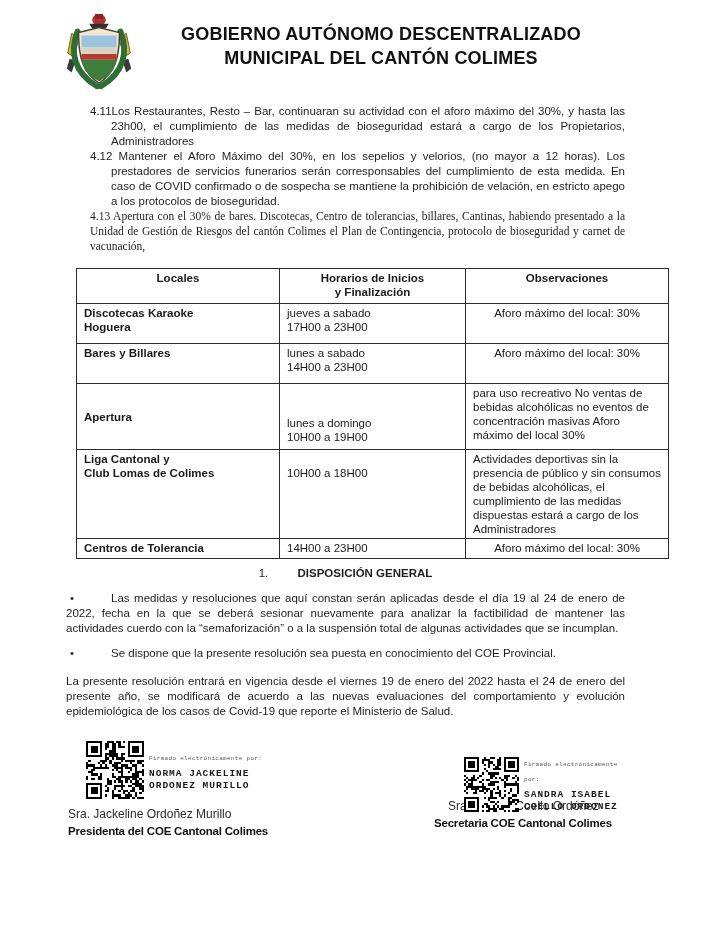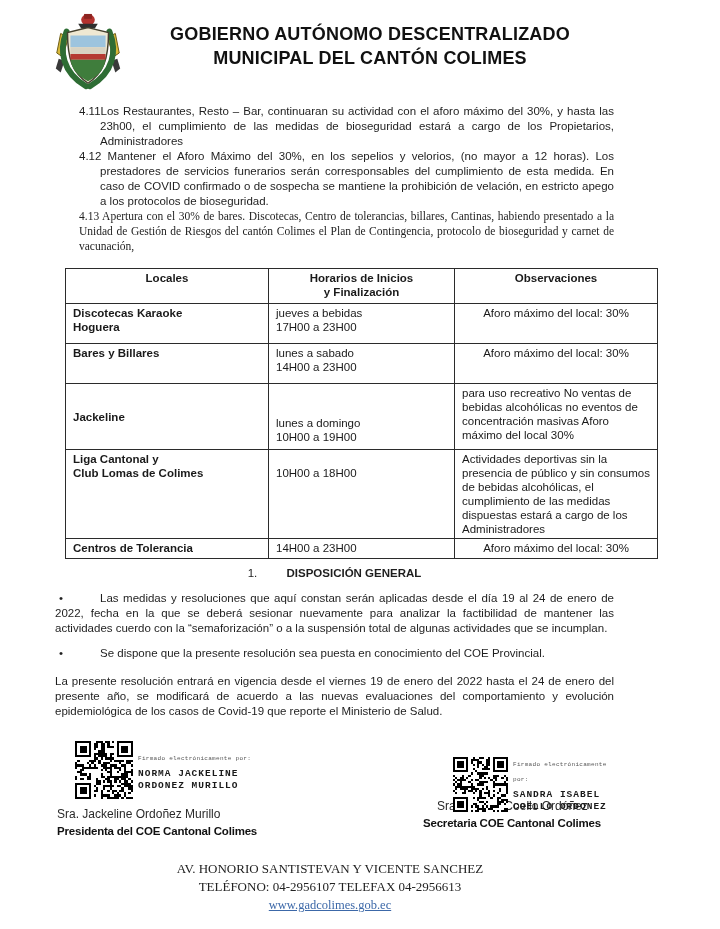--- a/index.html
+++ b/index.html
@@ -3,20 +3,21 @@
 <meta charset="utf-8">
 <style>
   html,body { margin:0; padding:0; background:#ffffff; }
   .page {
     position:relative;
     width:660px; height:929px;
     background:#ffffff;
     font-family:"Liberation Sans","DejaVu Sans",sans-serif;
     color:#1c1c1c;
     overflow:hidden;
+    padding-left:11px;
   }
   
   .header { display:flex; align-items:flex-start; padding:12px 48px 0 48px; }
   .logo { width:80px; height:82px; flex:0 0 auto; }
   .titles { flex:1; text-align:center; padding-top:10px; }
   .titles .t {
     font-weight:bold; font-size:18px; line-height:24px; letter-spacing:0.2px; color:#111;
   }
   
   .bodytext { padding:10px 46px 0 55px; font-size:11.5px; line-height:15px; color:#1e1e1e; }
@@ -128,32 +129,32 @@
             <th>Locales</th>
             <th>Horarios de Inicios
 y Finalización</th>
             <th>Observaciones</th>
           </tr>
       </thead>
       <tbody>
           <tr>
             <td>Discotecas Karaoke
 Hoguera</td>
-            <td>jueves a bebidas
+            <td>jueves a sabado
 17H00 a 23H00</td>
             <td>Aforo máximo del local: 30%</td>
           </tr>
           <tr>
             <td>Bares y Billares</td>
             <td>lunes a sabado
 14H00 a 23H00</td>
             <td>Aforo máximo del local: 30%</td>
           </tr>
           <tr>
-            <td>Jackeline</td>
+            <td>Apertura</td>
             <td>lunes a domingo
 10H00 a 19H00</td>
             <td>para uso recreativo No ventas de bebidas alcohólicas no eventos de concentración masivas Aforo máximo del local 30%</td>
           </tr>
           <tr>
             <td>Liga Cantonal y
 Club Lomas de Colimes</td>
             <td>10H00 a 18H00</td>
             <td>Actividades deportivas sin la presencia de público y sin consumos de bebidas alcohólicas, el cumplimiento de las medidas dispuestas estará a cargo de los Administradores</td>
           </tr>
@@ -639,19 +640,14 @@
             <div class="ename" style="white-space: pre-line;">SANDRA ISABEL
 COELLO ORDONEZ</div>
           </div>
         </div>
         <div class="sig-name">Sra. Sandra Coello Ordóñez</div>
         <div class="sig-role">Secretaria COE Cantonal Colimes</div>
       </div>
     </div>
   </div>
 
-  <div class="footer">
-    <div>AV. HONORIO SANTISTEVAN Y VICENTE SANCHEZ</div>
-    <div>TELÉFONO: 04-2956107 TELEFAX 04-2956613</div>
-    <div><a href="#">www.gadcolimes.gob.ec</a></div>
-  </div>
 
 </div>
 
 </body></html>

